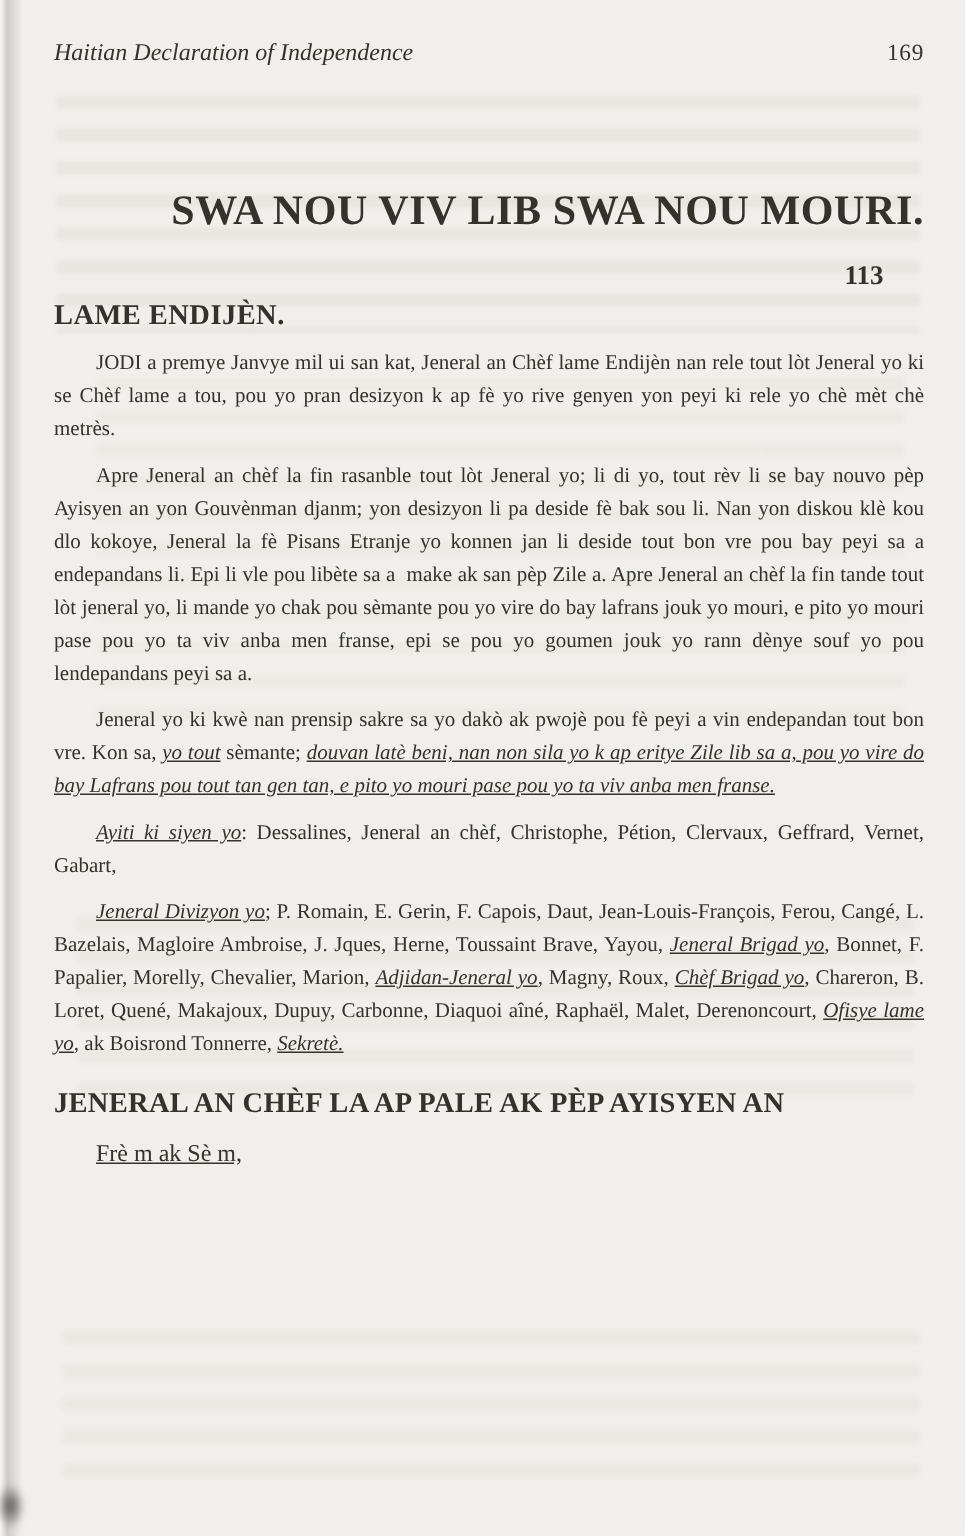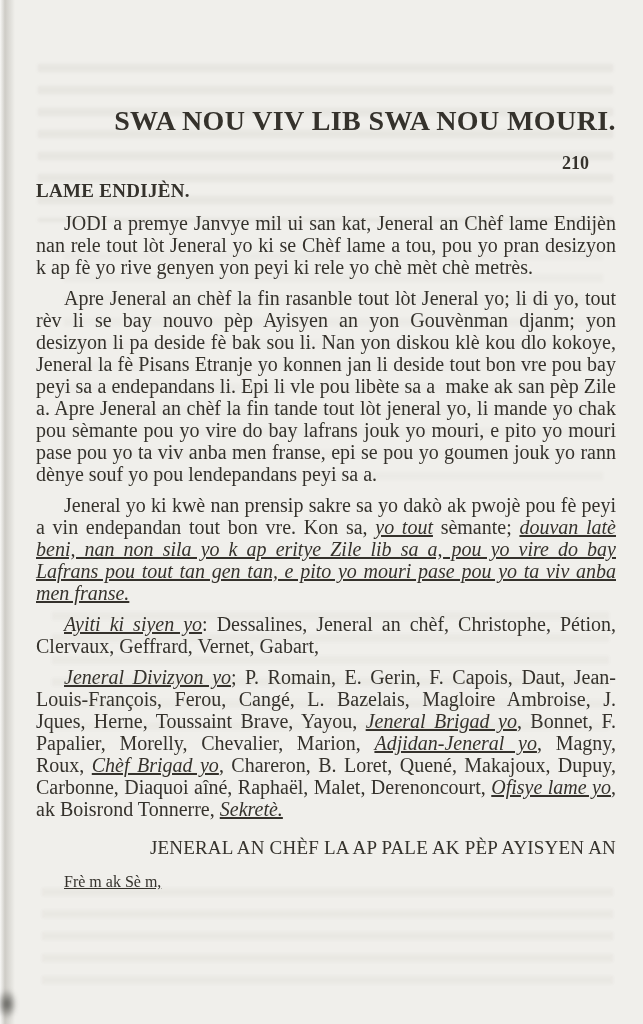--- a/index.html
+++ b/index.html
@@ -57,28 +57,28 @@
     font-size:18px;line-height:20px;font-weight:bold;
   }
   h2.army-title{
     margin:7px 0 0;
     font-size:19px;line-height:21px;font-weight:bold;letter-spacing:.3px;
   }
 
   .paragraphs{margin-top:11px;}
   .paragraphs p{
     margin:0 0 9px;
-    font-size:20px;line-height:22px;
+    font-size:14px;line-height:22px;
     text-align:justify;text-indent:28px;
   }
   .paragraphs p em{font-style:italic;text-decoration:underline;}
 
   h3.speech-heading{
     margin:17px 0 0;
-    font-size:19px;line-height:22px;font-weight:normal;letter-spacing:.2px;text-align:right;
+    font-size:19px;line-height:22px;font-weight:bold;letter-spacing:.2px;
   }
   p.salutation{
     margin:12px 0 0;font-size:16px;line-height:22px;text-indent:28px;text-decoration:underline;
   }
   p.speech-body{
     margin:8px 0 0;font-size:17.5px;line-height:22px;text-indent:28px;text-align:justify;
   }
 </style>
 </head>
 <body>
@@ -86,24 +86,28 @@
 <div class="page">
 
   <div class="ghost g1"></div>
   <div class="ghost g2"></div>
   <div class="ghost g3"></div>
   <div class="ghost g4"></div>
   <div class="smudge"></div>
 
   <div class="content">
 
+    <div class="running-head">
+      <span class="running-title">Haitian Declaration of Independence</span>
+      <span class="folio">169</span>
+    </div>
 
     <h1 class="motto">SWA NOU VIV LIB SWA NOU MOURI.</h1>
 
-    <div class="section-number">210</div>
+    <div class="section-number">113</div>
 
     <h2 class="army-title">LAME ENDIJÈN.</h2>
 
     <div class="paragraphs">
         <p><span>JODI a premye Janvye mil ui san kat, Jeneral an Chèf lame Endijèn nan rele tout lòt Jeneral yo ki se Chèf lame a tou, pou yo pran desizyon k ap fè yo rive genyen yon peyi ki rele yo chè mèt chè metrès.</span></p>
         <p><span>Apre Jeneral an chèf la fin rasanble tout lòt Jeneral yo; li di yo, tout rèv li se bay nouvo pèp Ayisyen an yon Gouvènman djanm; yon desizyon li pa deside fè bak sou li. Nan yon diskou klè kou dlo kokoye, Jeneral la fè Pisans Etranje yo konnen jan li deside tout bon vre pou bay peyi sa a endepandans li. Epi li vle pou libète sa a&nbsp; make ak san pèp Zile a. Apre Jeneral an chèf la fin tande tout lòt jeneral yo, li mande yo chak pou sèmante pou yo vire do bay lafrans jouk yo mouri, e pito yo mouri pase pou yo ta viv anba men franse, epi se pou yo goumen jouk yo rann dènye souf yo pou lendepandans peyi sa a.</span></p>
         <p><span>Jeneral yo ki kwè nan prensip sakre sa yo dakò ak pwojè pou fè peyi a vin endepandan tout bon vre. Kon sa, </span><em>yo tout</em><span> sèmante; </span><em>douvan latè beni, nan non sila yo k ap eritye Zile lib sa a, pou yo vire do bay Lafrans pou tout tan gen tan, e pito yo mouri pase pou yo ta viv anba men franse.</em></p>
         <p><em>Ayiti ki siyen yo</em><span>: Dessalines, Jeneral an chèf, Christophe, Pétion, Clervaux, Geffrard, Vernet, Gabart,</span></p>
         <p><em>Jeneral Divizyon yo</em><span>; P. Romain, E. Gerin, F. Capois, Daut, Jean-Louis-François, Ferou, Cangé, L. Bazelais, Magloire Ambroise, J. Jques, Herne, Toussaint Brave, Yayou, </span><em>Jeneral Brigad yo</em><span>, Bonnet, F. Papalier, Morelly, Chevalier, Marion, </span><em>Adjidan-Jeneral yo</em><span>, Magny, Roux, </span><em>Chèf Brigad yo</em><span>, Chareron, B. Loret, Quené, Makajoux, Dupuy, Carbonne, Diaquoi aîné, Raphaël, Malet, Derenoncourt, </span><em>Ofisye lame yo</em><span>, ak Boisrond Tonnerre, </span><em>Sekretè.</em></p>
       </div>

